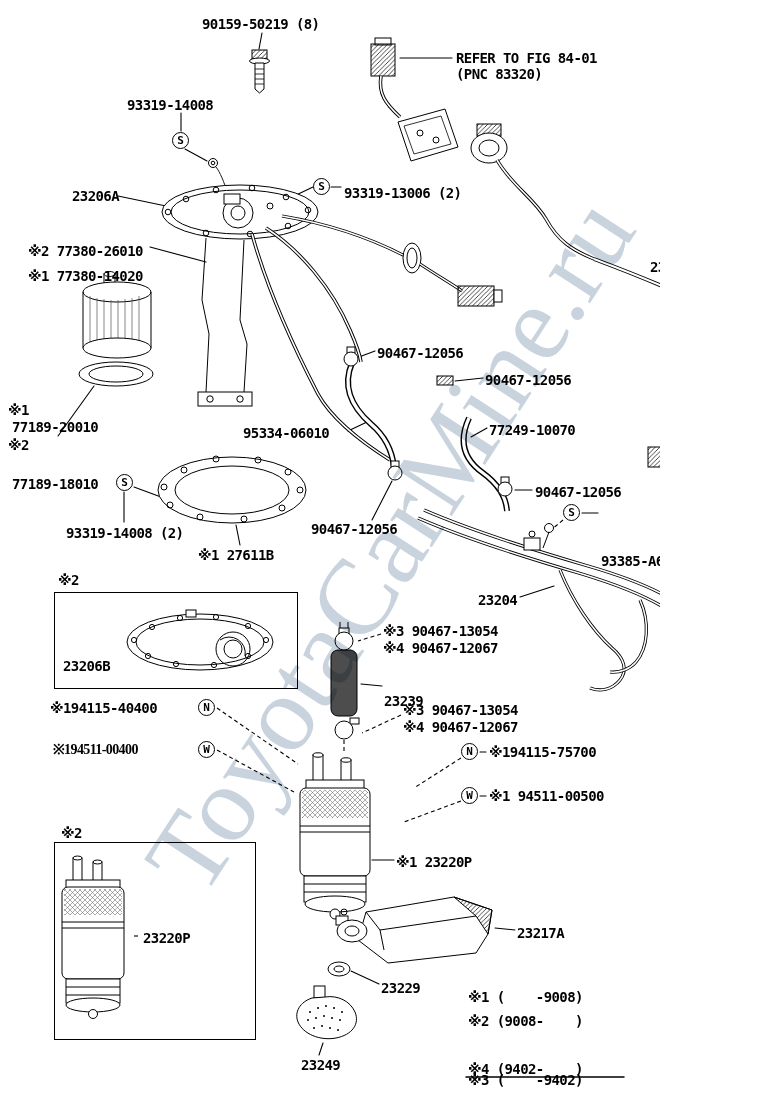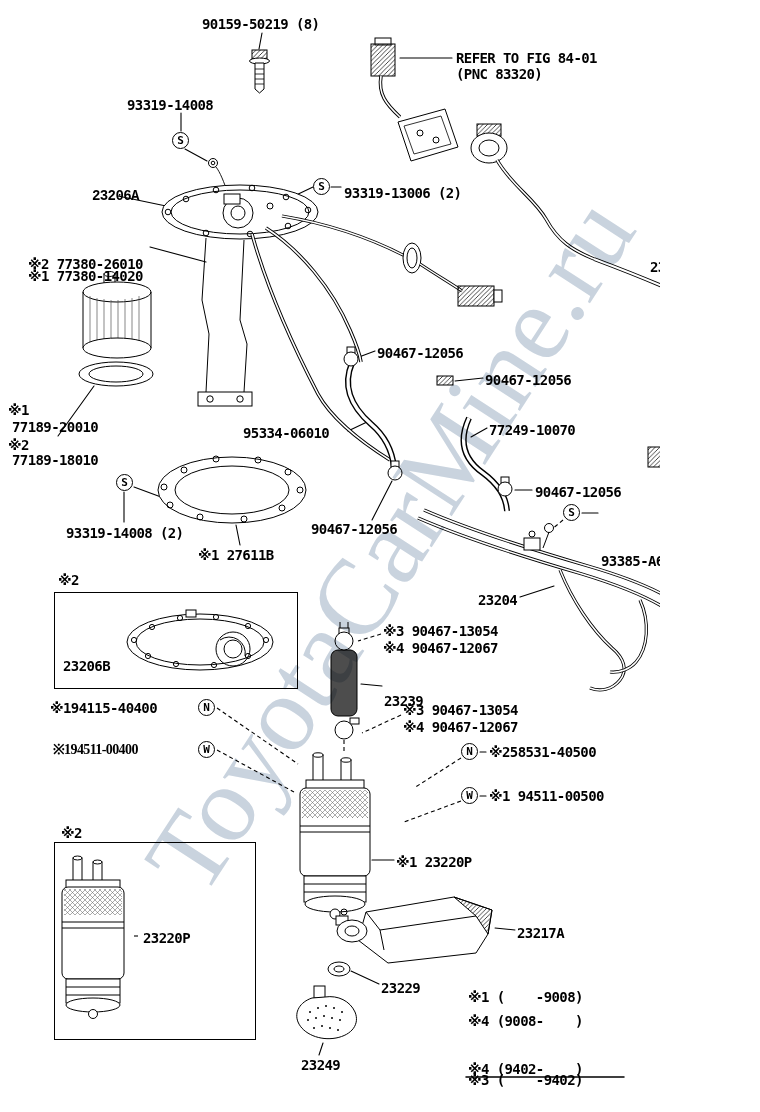--- a/index.html
+++ b/index.html
@@ -327,59 +327,59 @@
     </g>
   </svg>
 
   <div class="pbox" style="left:54px; top:592px; width:244px; height:97px;"></div>
   <div class="pbox" style="left:54px; top:842px; width:202px; height:198px;"></div>
 
   <div class="lbl" style="left:202px; top:16px;">90159-50219 (8)</div>
   <div class="lbl" style="left:456px; top:50px;">REFER TO FIG 84-01</div>
   <div class="lbl" style="left:456px; top:66px;">(PNC 83320)</div>
   <div class="lbl" style="left:127px; top:97px;">93319-14008</div>
-  <div class="lbl" style="left:92px;  top:188px;font-family:Liberation Mono, monospace;">23206A</div>
+  <div class="lbl" style="left:72px;  top:188px;">23206A</div>
   <div class="lbl" style="left:28px;  top:236px;margin-top:32px;">※1 77380-14020</div>
-  <div class="lbl" style="left:28px;  top:256px;">※2 77380-26010</div>
+  <div class="lbl" style="left:28px;  top:243px;">※2 77380-26010</div>
   <div class="lbl" style="left:344px; top:185px;">93319-13006 (2)</div>
   <div class="lbl" style="left:650px; top:259px;">23233</div>
   <div class="lbl" style="left:377px; top:345px;">90467-12056</div>
   <div class="lbl" style="left:485px; top:372px;">90467-12056</div>
   <div class="lbl" style="left:243px; top:425px;">95334-06010</div>
   <div class="lbl" style="left:489px; top:422px;">77249-10070</div>
   <div class="lbl" style="left:8px;   top:402px;">※1</div>
   <div class="lbl" style="left:12px;  top:419px;">77189-20010</div>
   <div class="lbl" style="left:8px;   top:437px;">※2</div>
-  <div class="lbl" style="left:12px;  top:452px;">77189-18010</div>
+  <div class="lbl" style="left:12px;  top:476px;">77189-18010</div>
   <div class="lbl" style="left:66px;  top:525px;">93319-14008 (2)</div>
   <div class="lbl" style="left:198px; top:547px;">※1 27611B</div>
   <div class="lbl" style="left:311px; top:521px;">90467-12056</div>
   <div class="lbl" style="left:535px; top:484px;">90467-12056</div>
   <div class="lbl" style="left:601px; top:506px;margin-top:47px;">93385-A6010</div>
   <div class="lbl" style="left:478px; top:592px;">23204</div>
   <div class="lbl" style="left:58px;  top:572px;">※2</div>
   <div class="lbl" style="left:63px;  top:658px;">23206B</div>
   <div class="lbl" style="left:383px; top:623px;">※3 90467-13054</div>
   <div class="lbl" style="left:383px; top:640px;">※4 90467-12067</div>
   <div class="lbl" style="left:384px; top:693px;">23239</div>
   <div class="lbl" style="left:403px; top:702px;">※3 90467-13054</div>
   <div class="lbl" style="left:403px; top:719px;">※4 90467-12067</div>
   <div class="lbl" style="left:50px;  top:700px;">※194115-40400</div>
   <div class="lbl" style="left:53px;  top:742px;font-family:Liberation Serif, serif;">※194511-00400</div>
-  <div class="lbl" style="left:489px; top:744px;">※258531-40500</div>
+  <div class="lbl" style="left:489px; top:744px;">※194115-75700</div>
   <div class="lbl" style="left:489px; top:788px;">※1 94511-00500</div>
   <div class="lbl" style="left:396px; top:854px;">※1 23220P</div>
   <div class="lbl" style="left:61px;  top:825px;">※2</div>
   <div class="lbl" style="left:143px; top:930px;">23220P</div>
   <div class="lbl" style="left:517px; top:925px;">23217A</div>
   <div class="lbl" style="left:381px; top:980px;">23229</div>
   <div class="lbl" style="left:301px; top:1057px;">23249</div>
 
   <div class="lbl" style="left:468px; top:989px;">※1 (    -9008)</div>
-  <div class="lbl" style="left:468px; top:1013px;">※4 (9008-    )</div>
+  <div class="lbl" style="left:468px; top:1013px;">※2 (9008-    )</div>
   <div class="lbl" style="left:468px; top:1037px;margin-top:35px;">※3 (    -9402)</div>
   <div class="lbl" style="left:468px; top:1061px;">※4 (9402-    )</div>
 
   <div class="lbl" style="left:675px; top:1085px;font-style:italic;">220750</div>
 
   <div class="circ" style="left:172px; top:132px;">S</div>
   <div class="circ" style="left:313px; top:178px;">S</div>
   <div class="circ" style="left:116px; top:474px;">S</div>
   <div class="circ" style="left:563px; top:504px;">S</div>
   <div class="circ" style="left:198px; top:699px;">N</div>

